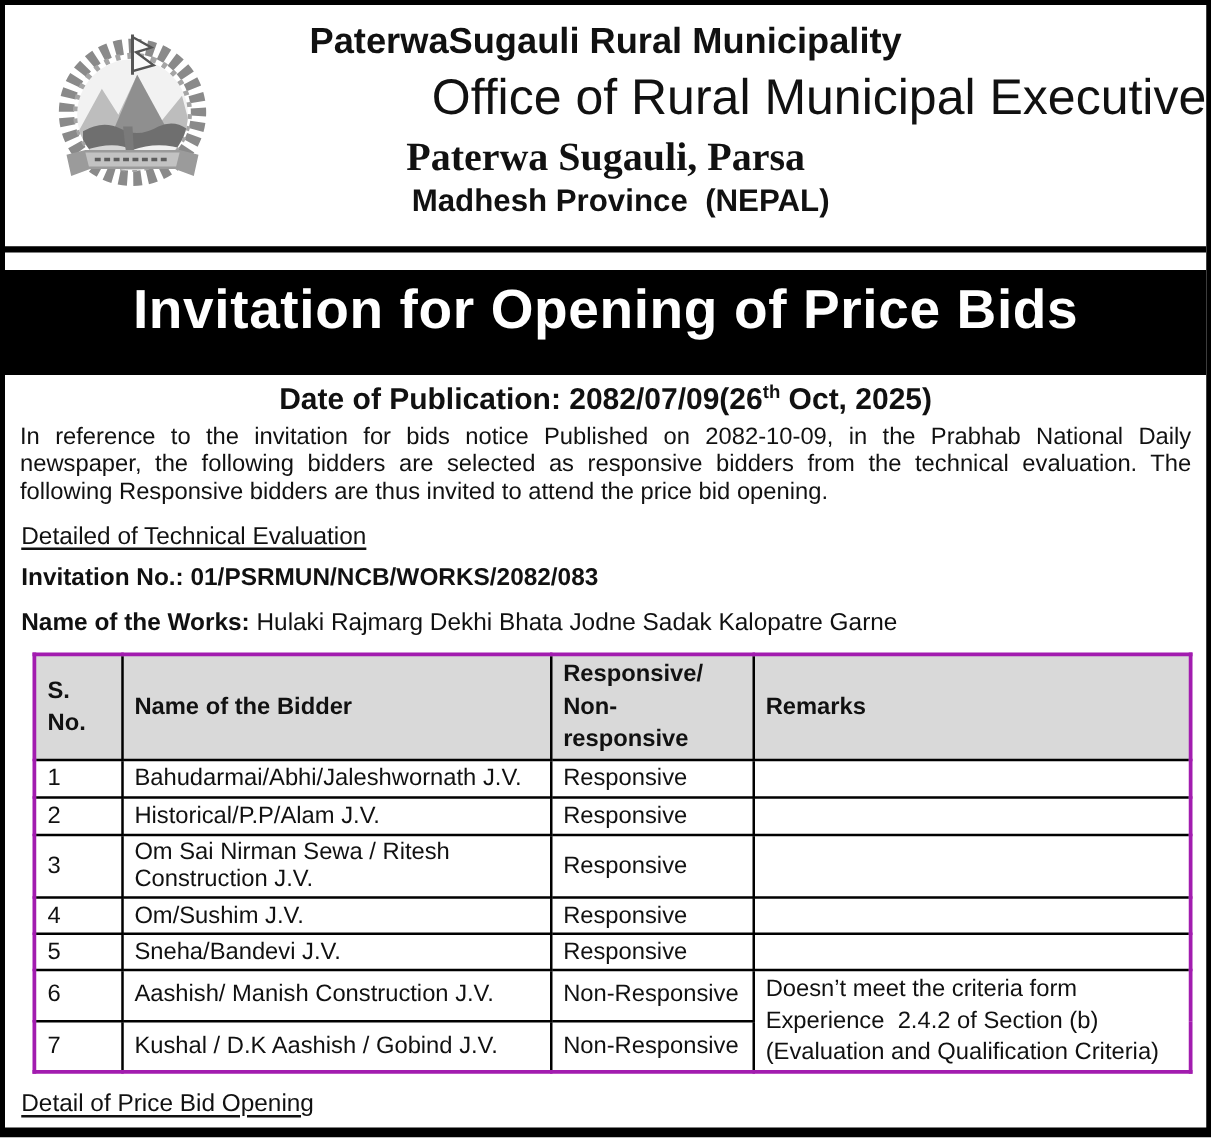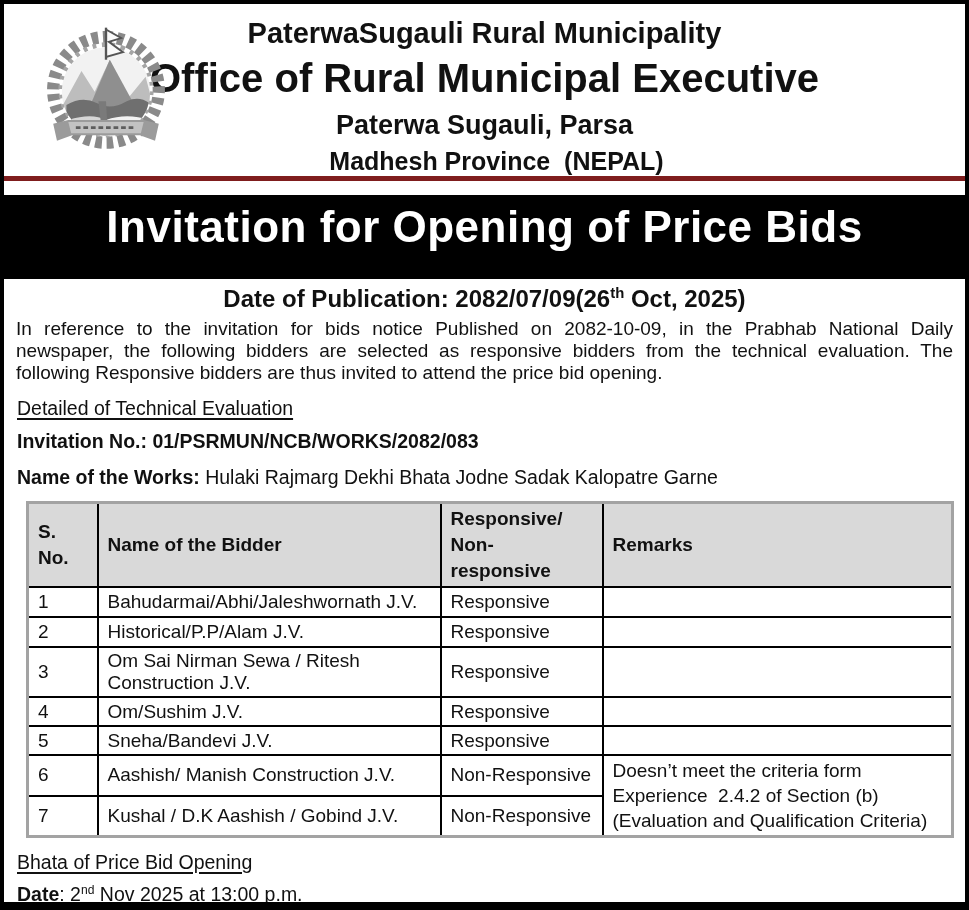--- a/index.html
+++ b/index.html
@@ -6,25 +6,25 @@
   html, body { margin: 0; padding: 0; background: #fff; }
   body { font-family: "Liberation Sans", sans-serif; color: #111; }
 
   .page {
     width: 969px; height: 910px;
     border: 4px solid #000; border-bottom-width: 8px;
     background: #fff; overflow: hidden; position: relative;
   }
 
   
-  .header { position: relative; text-align: center; padding-top: 12px; border-bottom: 5px solid #7f1d1d; height: 177px; }
+  .header { position: relative; text-align: center; padding-top: 12px; border-bottom: 5px solid #000000; height: 198px; }
   .logo { position: absolute; left: 36px; top: 14px; width: 132px; height: 140px; }
   .t1 { font-size: 29px; line-height: 34px; font-weight: bold; }
-  .t2 { font-size: 40px; line-height: 48px; font-weight: bold; margin-top: 4px; }
-  .t3 { font-size: 27px; line-height: 30px; font-weight: bold; margin-top: 8px; }
+  .t2 { font-size: 40px; line-height: 48px; font-weight: normal; margin-top: 4px; text-align: right; }
+  .t3 { font-size: 32px; line-height: 30px; font-weight: bold; margin-top: 8px; font-family: Liberation Serif, serif; }
   .t4 { font-size: 25px; line-height: 30px; font-weight: bold; margin-top: 6px; white-space: pre-wrap; padding-left: 24px; }
 
   
   .banner {
     margin-top: 14px; height: 84px; line-height: 64px;
     background: #000; color: #fff; text-align: center;
     font-size: 44px; font-weight: bold; letter-spacing: 0.5px;
   }
 
   .pubdate { text-align: center; font-weight: bold; font-size: 24px; line-height: 23px; margin-top: 8px; }
@@ -41,21 +41,21 @@
   }
   .line { margin: 8px 0 0 13px; font-size: 19.5px; line-height: 25px; }
   .line .b { font-weight: bold; }
   .inv-line { font-weight: bold; margin-top: 9px; }
   .works-line { margin-top: 11px; }
 
   
   table.bids {
     border-collapse: collapse; table-layout: fixed;
     margin: 11px 0 0 22px; width: 925px;
-    font-size: 19px; border: 3px solid #a3a3a3;
+    font-size: 19px; border: 3px solid #a21caf;
   }
   .bids th, .bids td { border: 2px solid #000; padding: 2px 9px; vertical-align: middle; text-align: left; }
   .bids thead th { background: #d9d9d9; font-weight: bold; line-height: 26px; }
   .bids thead tr { height: 57px; }
   .bids tbody tr:nth-child(1) { height: 30px; }
   .bids tbody tr:nth-child(2) { height: 30px; }
   .bids tbody tr:nth-child(3) { height: 45px; }
   .bids tbody tr:nth-child(4) { height: 29px; }
   .bids tbody tr:nth-child(5) { height: 29px; }
   .bids tbody tr:nth-child(6) { height: 34px; }
@@ -178,21 +178,21 @@
         <td class="remarks-merged" rowspan="2">Doesn’t meet the criteria form Experience  2.4.2 of Section (b) (Evaluation and Qualification Criteria)</td>
       </tr>
       <tr>
         <td>7</td>
         <td>Kushal / D.K Aashish / Gobind J.V.</td>
         <td>Non-Responsive</td>
       </tr>
     </tbody>
   </table>
 
-  <div class="h-underline">Bhata of Price Bid Opening</div>
+  <div class="h-underline">Detail of Price Bid Opening</div>
 
   <div class="line">
     <span class="b">Date</span><span>: 2</span><sup>nd</sup><span> Nov 2025 at 13:00 p.m.</span>
   </div>
 
   <div class="line">
     <span class="b">Place</span><span>: Paterwa Sugauli Rural Municipality</span>
   </div>
 
 </div>

